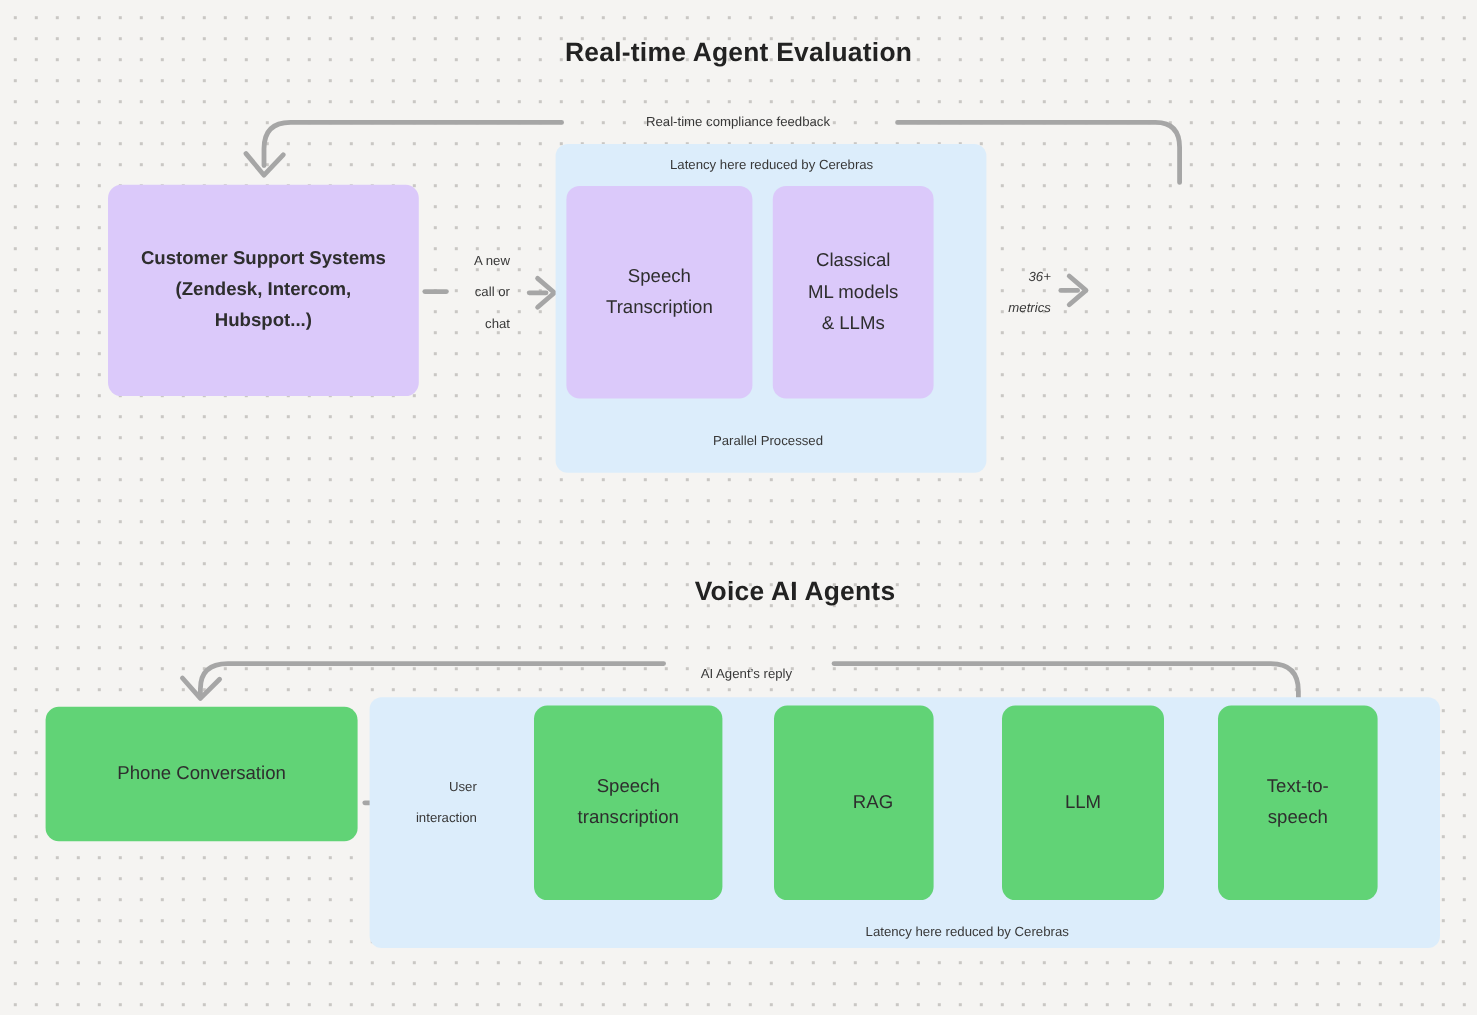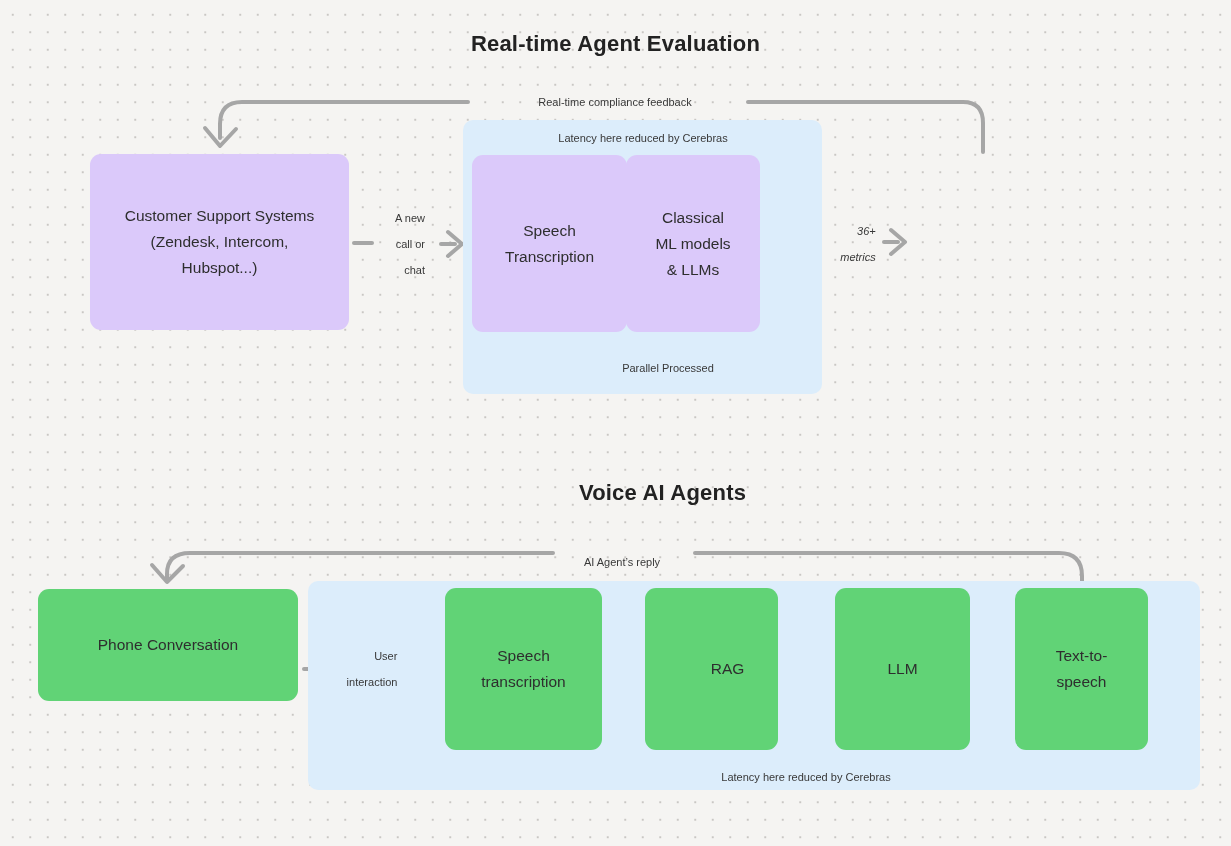--- a/index.html
+++ b/index.html
@@ -115,40 +115,40 @@
   </svg>
 
   <div class="diagram-title" style="top:31px;">Real-time Agent Evaluation</div>
 
   <div class="float-label" style="left:615px;top:102px;">Real-time compliance feedback</div>
 
   <div class="container" style="left:463px;top:120px;width:359px;height:274px;"></div>
 
   <div class="float-label" style="left:643px;top:138px;">Latency here reduced by Cerebras</div>
 
-  <div class="node purple" style="left:90px;top:154px;width:259px;height:176px;">Customer Support Systems
+  <div class="node purple" style="left:90px;top:154px;width:259px;height:176px;font-weight:bold;">Customer Support Systems
 (Zendesk, Intercom,
 Hubspot...)</div>
 
   <div class="float-label" style="left:410px;top:244px;">A new
 call or
 chat</div>
 
   <div class="node purple" style="left:472px;top:155px;width:155px;height:177px;">Speech
 Transcription</div>
 
-  <div class="node purple" style="left:626px;top:155px;width:134px;height:177px;">Classical
+  <div class="node purple" style="left:644px;top:155px;width:134px;height:177px;">Classical
 ML models
 &amp; LLMs</div>
 
   <div class="float-label" style="left:858px;top:244px;font-style:italic;">36+
 metrics</div>
 
 
-  <div class="float-label" style="left:640px;top:368px;margin-left:28px;">Parallel Processed</div>
+  <div class="float-label" style="left:640px;top:368px;">Parallel Processed</div>
 
   <div class="diagram-title" style="top:480px;margin-left:47px;">Voice AI Agents</div>
 
   <div class="float-label" style="left:622px;top:562px;">AI Agent’s reply</div>
 
   <div class="container" style="left:308px;top:581px;width:892px;height:209px;"></div>
 
   <div class="node green" style="left:38px;top:589px;width:260px;height:112px;">Phone Conversation</div>
 
   <div class="float-label" style="left:372px;top:669px;">User

